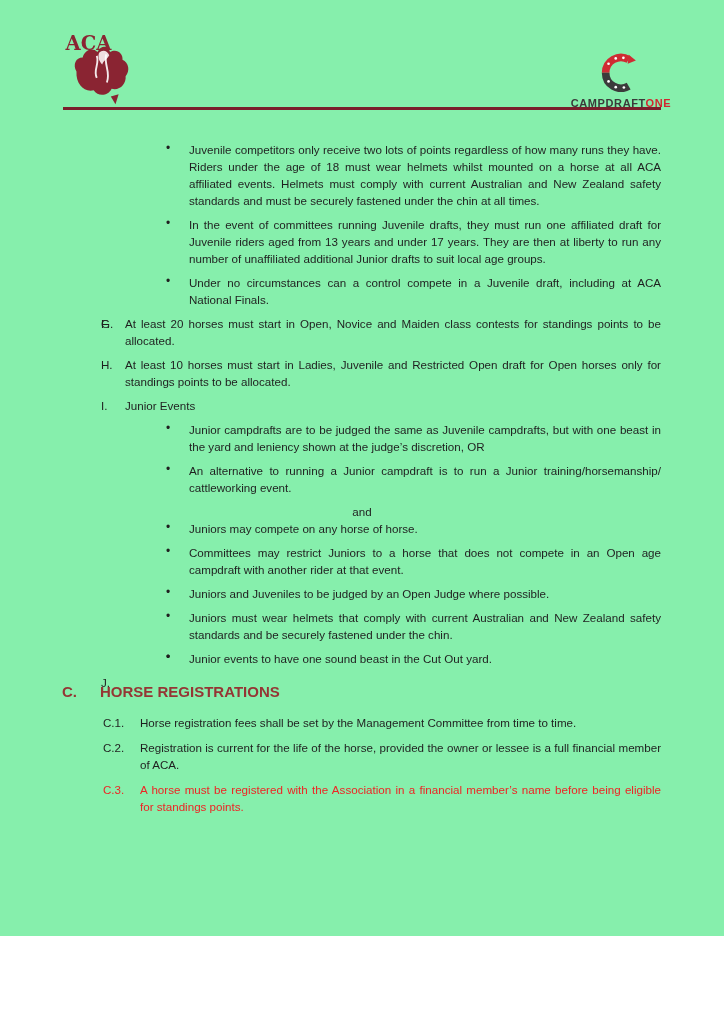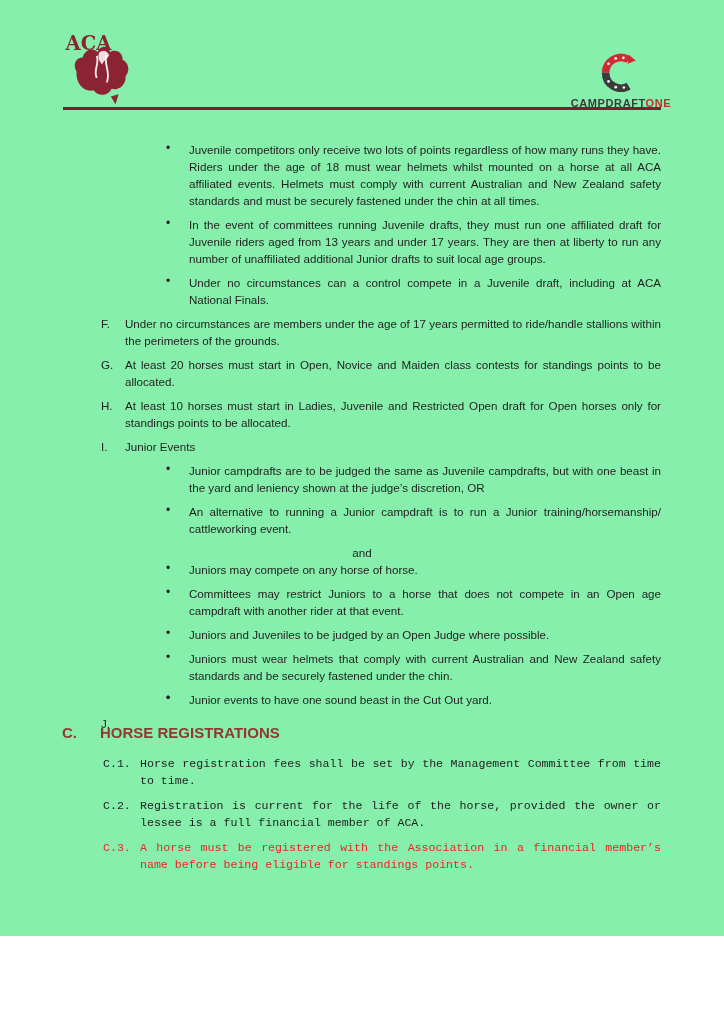--- a/index.html
+++ b/index.html
@@ -21,21 +21,21 @@
   .bullet{position:relative;padding-left:126px;}
   .bullet .marker{position:absolute;left:103px;top:-1px;font-size:12px;}
   .lettered{position:relative;padding-left:62px;}
   .lettered .marker{position:absolute;left:38px;top:0;}
   .connector{margin-left:103px;margin-bottom:7px;text-align:center;}
 
   
   .sec-title{position:relative;font-size:15px;line-height:19px;color:#943634;font-weight:bold;
              margin:15px 0 13px 0;padding-left:37px;}
   .sec-title .sec-label{position:absolute;left:-1px;top:0;}
-  .citem{position:relative;padding-left:77px;margin-bottom:8px;font-family:Liberation Mono, monospace;}
+  .citem{position:relative;padding-left:77px;margin-bottom:8px;}
   .citem .marker{position:absolute;left:40px;top:0;}
   .citem.alert{color:#ee2424;}
 
   
   .footer{position:absolute;left:63px;top:979px;width:598px;font-size:10px;color:#222;
           display:flex;align-items:baseline;}
   .footer .f-left{flex:1;text-align:left;padding-left:13px;}
   .footer .f-center{flex:1;text-align:center;}
   .footer .f-right{flex:1;text-align:left;padding-right:24px;}
 </style>
@@ -84,21 +84,20 @@
       <span class="marker">•</span>
       <p>In the event of committees running Juvenile drafts, they must run one affiliated draft for Juvenile riders aged from 13 years and under 17 years. They are then at liberty to run any number of unaffiliated additional Junior drafts to suit local age groups.</p>
     </div>
     <div class="item bullet">
       <span class="marker">•</span>
       <p>Under no circumstances can a control compete in a Juvenile draft, including at ACA National Finals.</p>
     </div>
 
     <div class="item lettered">
       <span class="marker">F.</span>
-      <p>Under no circumstances are members under the age of 17 years permitted to ride/handle stallions within the perimeters of the grounds.</p>
     </div>
     <div class="item lettered">
       <span class="marker">G.</span>
       <p>At least 20 horses must start in Open, Novice and Maiden class contests for standings points to be allocated.</p>
     </div>
     <div class="item lettered">
       <span class="marker">H.</span>
       <p>At least 10 horses must start in Ladies, Juvenile and Restricted Open draft for Open horses only for standings points to be allocated.</p>
     </div>
     <div class="item lettered">

